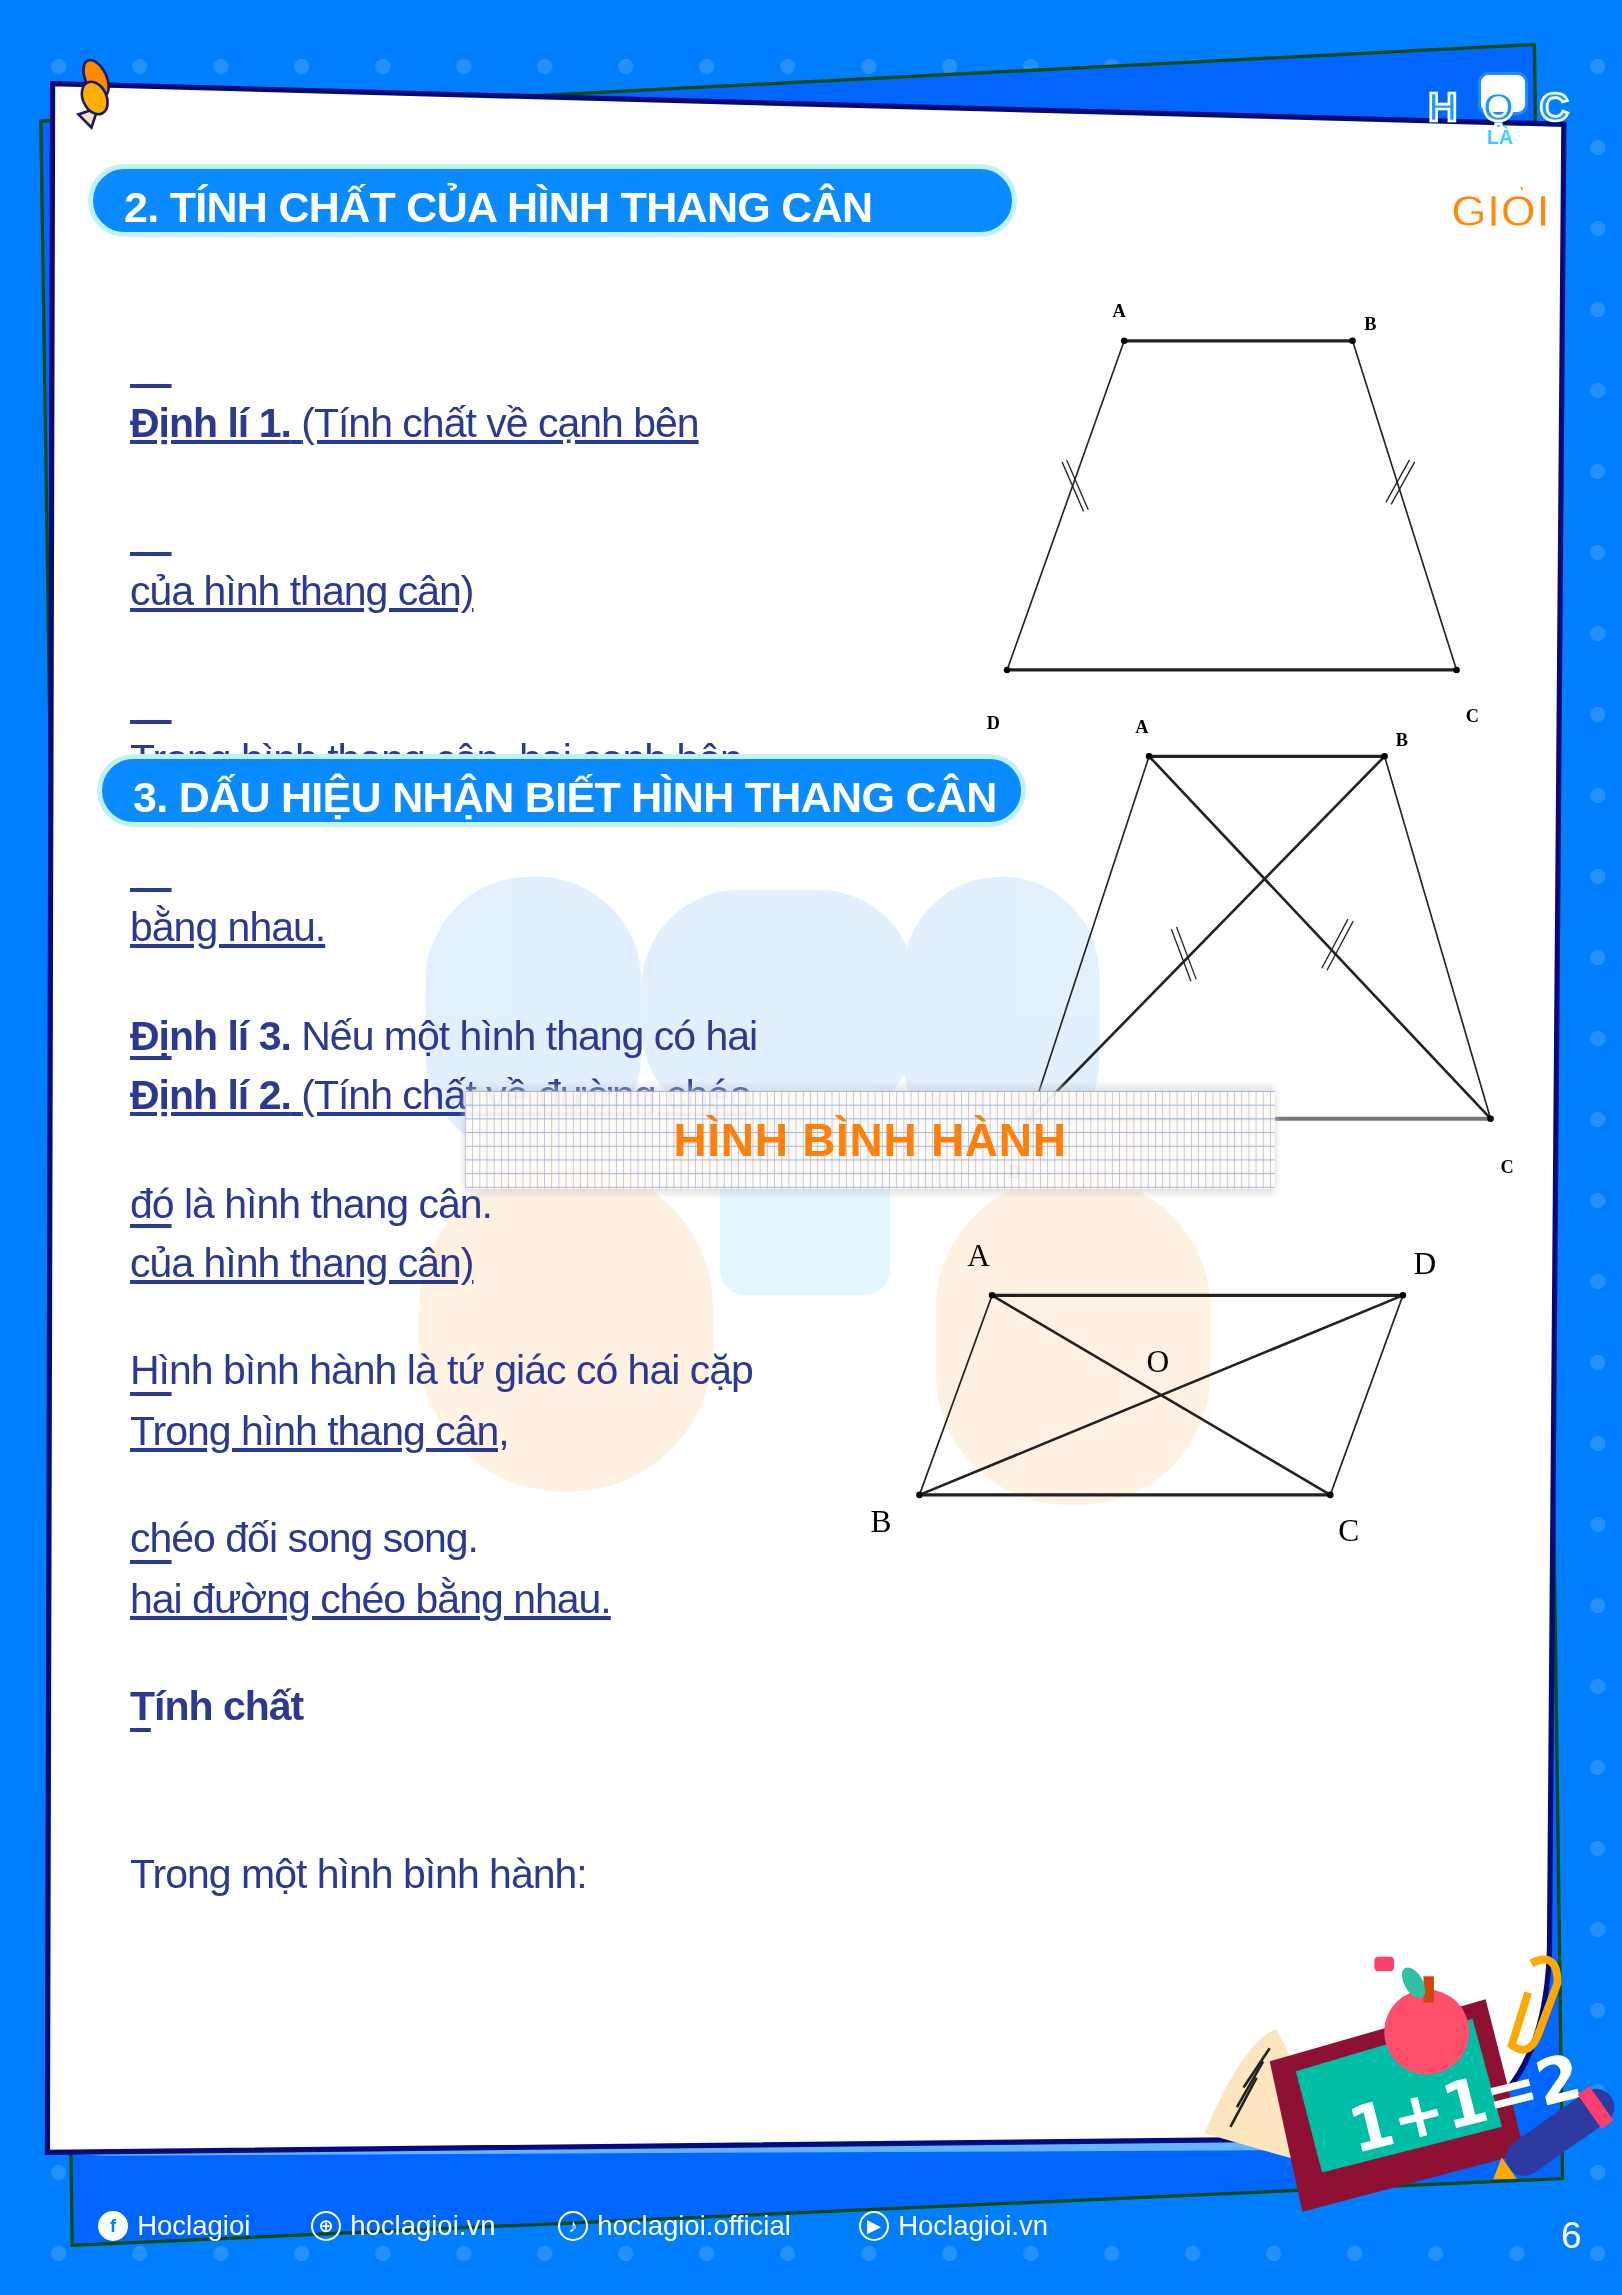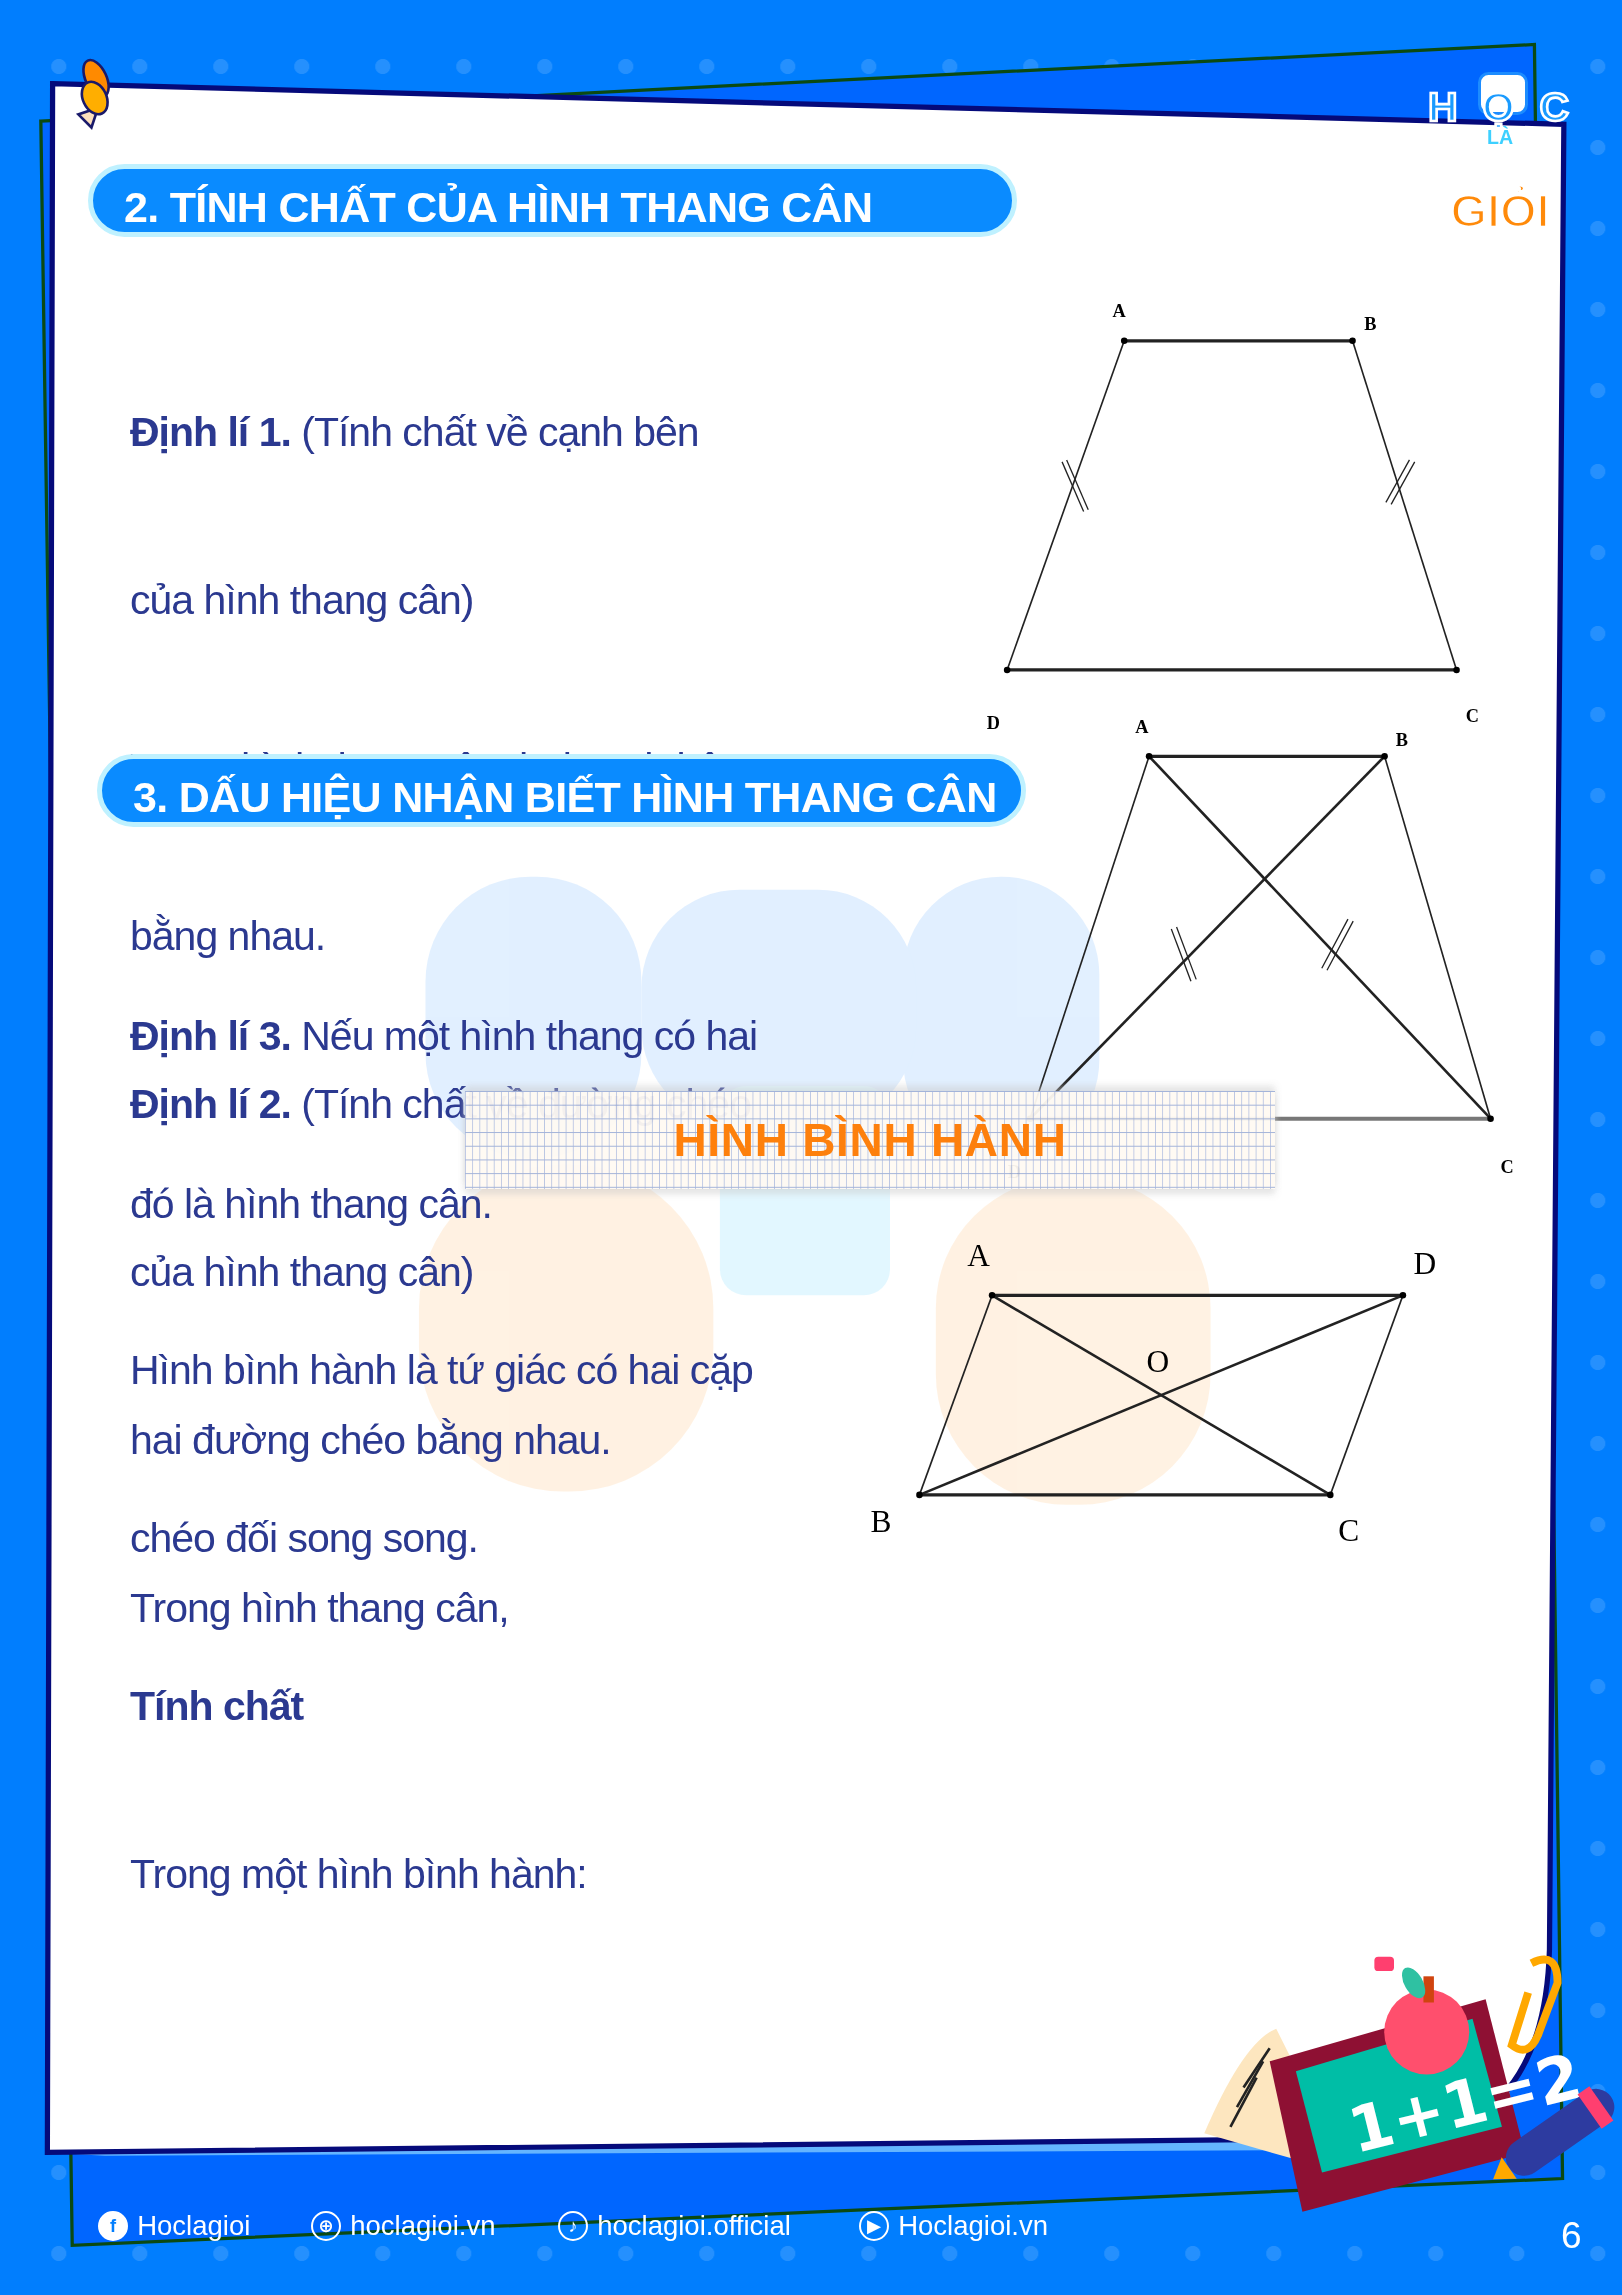--- a/index.html
+++ b/index.html
@@ -62,29 +62,29 @@
     <div style="position:absolute;left:0;top:11.8px;width:144px;font-size:41px;font-weight:bold;color:#1a9bff;-webkit-text-stroke:2.6px #fff;letter-spacing:25px;">HỌC</div>
     <div style="position:absolute;left:0;top:54px;width:144px;font-size:19.6px;font-weight:bold;color:#3ed0ff;">LÀ</div>
     <div style="position:absolute;left:0;top:71px;width:144px;font-size:47px;font-weight:bold;color:#ff8a0a;margin-top:40px;-webkit-text-stroke:2.6px #fff;">GIỎI</div>
   </div>
 
   <div class="section-pill" style="left:88px;top:164px;width:929px;">
     <div class="shadow"></div>
     <span>2. TÍNH CHẤT CỦA HÌNH THANG CÂN</span>
   </div>
 
-  <div class="txt" style="left:130px;top:292px;">
+  <div class="txt" style="left:130px;top:283px;text-decoration:underline;">
     <div><b>Định lí 1.</b> <span>(Tính chất về cạnh bên</span></div>
     <div>của hình thang cân)</div>
     <div>Trong hình thang cân, hai cạnh bên</div>
     <div>bằng nhau.</div>
     <div><b>Định lí 2.</b> <span>(Tính chất về đường chéo</span></div>
     <div>của hình thang cân)</div>
+    <div>Trong hình thang cân,</div>
     <div>hai đường chéo bằng nhau.</div>
-    <div>Trong hình thang cân,</div>
   </div>
 
   <svg style="position:absolute;left:0;top:0" width="1623" height="2295" viewBox="0 0 2480 3508">
     <g stroke="#222" fill="none">
       <line x1="1718" y1="521" x2="2067" y2="521" stroke-width="5"></line>
       <line x1="1539" y1="1024" x2="2226" y2="1024" stroke-width="5"></line>
       <line x1="1718" y1="521" x2="1539" y2="1024" stroke-width="2.5"></line>
       <line x1="2067" y1="521" x2="2226" y2="1024" stroke-width="2.5"></line>
 
       <line x1="1623" y1="706" x2="1656" y2="782" stroke-width="2"></line>

